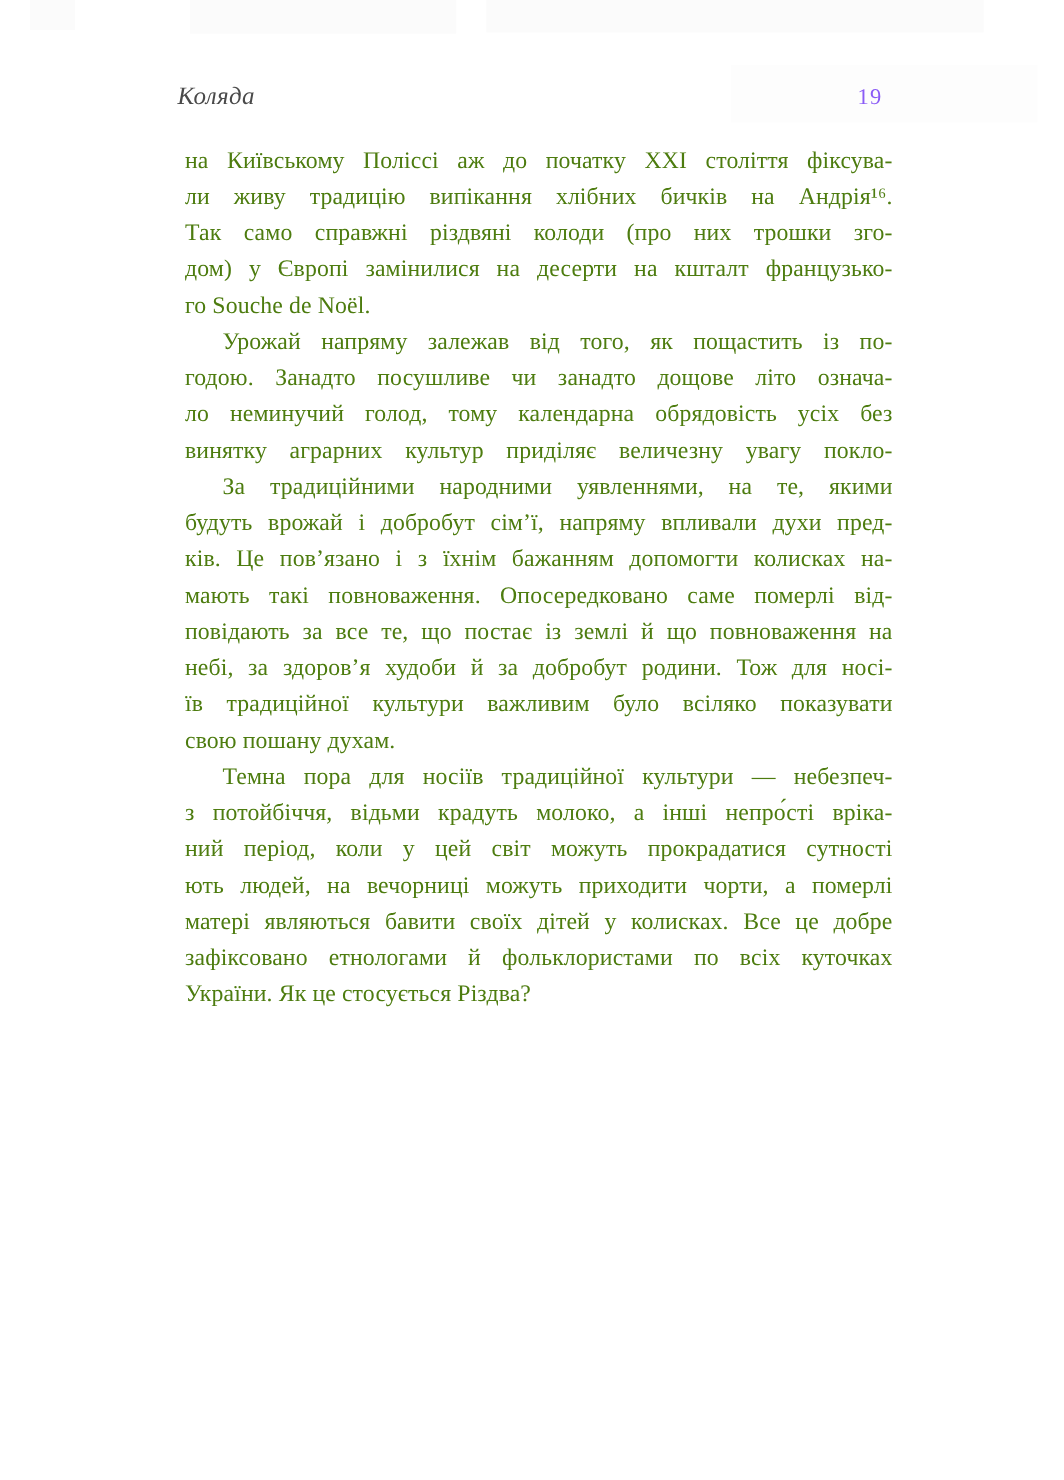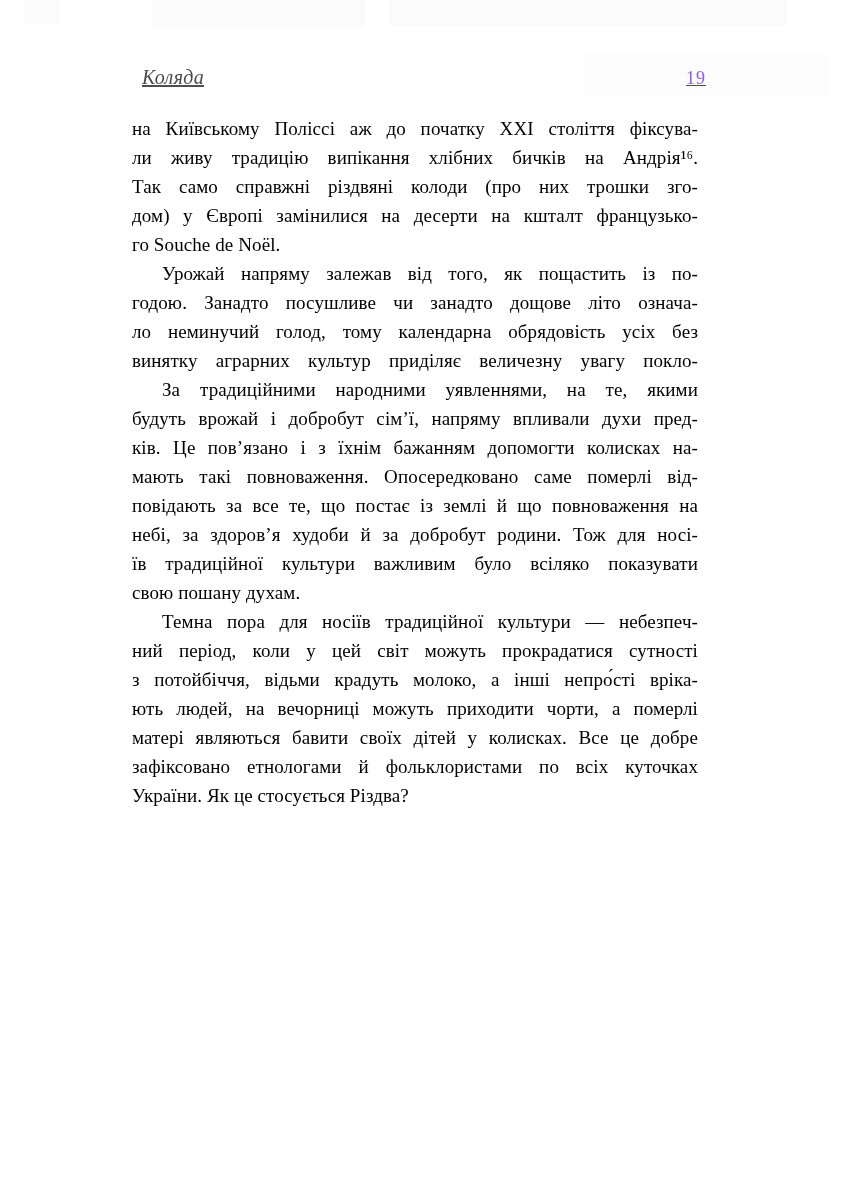--- a/index.html
+++ b/index.html
@@ -21,40 +21,39 @@
   .page-header {
     position: absolute;
     left: 142px;
     width: 566px;
     top: 66px;
     height: 26px;
     display: flex;
     justify-content: space-between;
     align-items: baseline;
     color: #4e4e4e;
-    text-decoration: underline;
   }
   .running-title {
     font-style: italic;
     font-size: 20px;
     letter-spacing: 0.3px;
     color: #4a4a4a;
   }
   .page-number {
     font-size: 18px;
     color: #8b5cf6;
     letter-spacing: 1px;
     padding-right: 2px;
   }
   .text-column {
     position: absolute;
-    left: 132px;
+    left: 148px;
     top: 114px;
     width: 566px;
-    color: #000000;
+    color: #4d7c0f;
     font-size: 19px;
     line-height: 29px;
   }
   .paragraph {
     margin: 0;
   }
   .text-line {
     height: 29px;
     overflow: hidden;
     text-align: justify;
@@ -101,20 +100,20 @@
       <div class="text-line">будуть врожай і добробут сім’ї, напряму впливали духи пред-</div>
       <div class="text-line">ків. Це пов’язано і з їхнім бажанням допомогти колисках на-</div>
       <div class="text-line">мають такі повноваження. Опосередковано саме померлі від-</div>
       <div class="text-line">повідають за все те, що постає із землі й що повноваження на</div>
       <div class="text-line">небі, за здоров’я худоби й за добробут родини. Тож для носі-</div>
       <div class="text-line">їв традиційної культури важливим було всіляко показувати</div>
       <div class="text-line para-end">свою пошану духам.</div>
     </div>
     <div class="paragraph">
       <div class="text-line indent">Темна пора для носіїв традиційної культури — небезпеч-</div>
+      <div class="text-line">з потойбіччя, відьми крадуть молоко, а інші непро́сті вріка-</div>
       <div class="text-line">ний період, коли у цей світ можуть прокрадатися сутності</div>
-      <div class="text-line">з потойбіччя, відьми крадуть молоко, а інші непро́сті вріка-</div>
       <div class="text-line">ють людей, на вечорниці можуть приходити чорти, а померлі</div>
       <div class="text-line">матері являються бавити своїх дітей у колисках. Все це добре</div>
       <div class="text-line">зафіксовано етнологами й фольклористами по всіх куточках</div>
       <div class="text-line para-end">України. Як це стосується Різдва?</div>
     </div>
   </div>
 
 </body></html>

